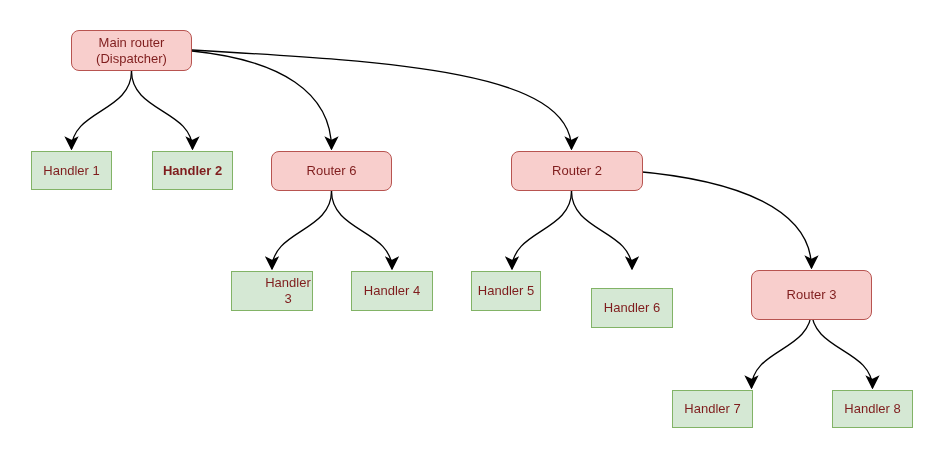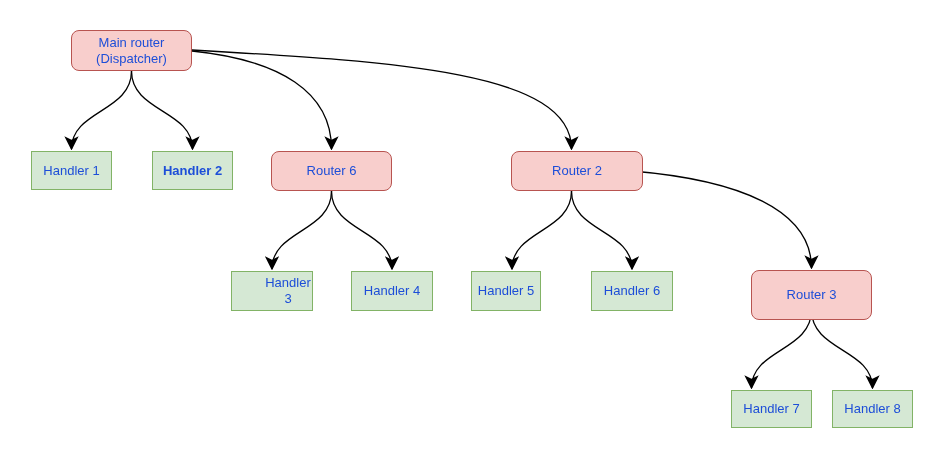--- a/index.html
+++ b/index.html
@@ -34,21 +34,21 @@
   }
   .node {
     position: absolute;
     box-sizing: border-box;
     display: flex;
     align-items: center;
     justify-content: center;
     text-align: center;
     font-size: 13px;
     line-height: 16px;
-    color: #1d4ed8;
+    color: #7f1d1d;
     white-space: pre-line;
   }
   .node.router {
     background: var(--router-fill, #f8cecc);
     border: 1px solid var(--router-stroke, #b85450);
     border-radius: 8px;
   }
   .node.handler {
     background: var(--handler-fill, #d5e8d4);
     border: 1px solid var(--handler-stroke, #82b366);
@@ -88,21 +88,21 @@
   <div class="node router" style="left:271px; top:151px; width:121px; height:40px;">Router 6</div>
 
   <div class="node router" style="left:511px; top:151px; width:132px; height:40px;">Router 2</div>
 
   <div class="node handler" style="left:231px; top:271px; width:82px; height:40px;padding-left:32px;">Handler 3</div>
 
   <div class="node handler" style="left:351px; top:271px; width:82px; height:40px;">Handler 4</div>
 
   <div class="node handler" style="left:471px; top:271px; width:70px; height:40px;">Handler 5</div>
 
-  <div class="node handler" style="left:591px; top:271px; width:82px; height:40px;">Handler 6</div>
+  <div class="node handler" style="left:591px; top:288px; width:82px; height:40px;">Handler 6</div>
 
   <div class="node router" style="left:751px; top:270px; width:121px; height:50px;">Router 3</div>
 
-  <div class="node handler" style="left:731px; top:390px; width:81px; height:38px;">Handler 7</div>
+  <div class="node handler" style="left:672px; top:390px; width:81px; height:38px;">Handler 7</div>
 
   <div class="node handler" style="left:832px; top:390px; width:81px; height:38px;">Handler 8</div>
 
 </div>
 
 </body></html>

